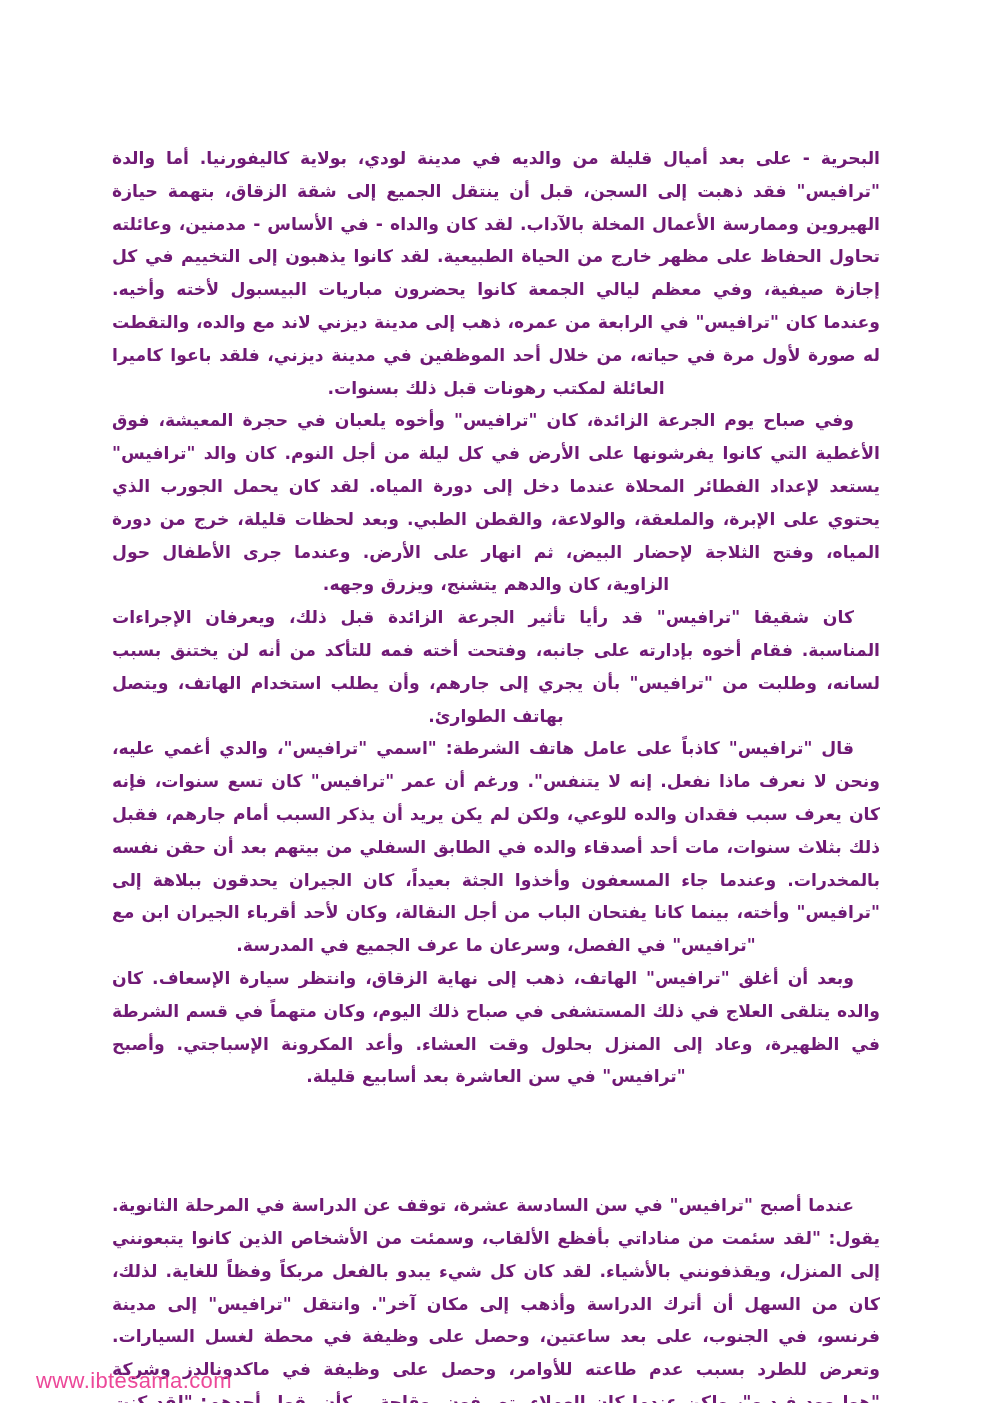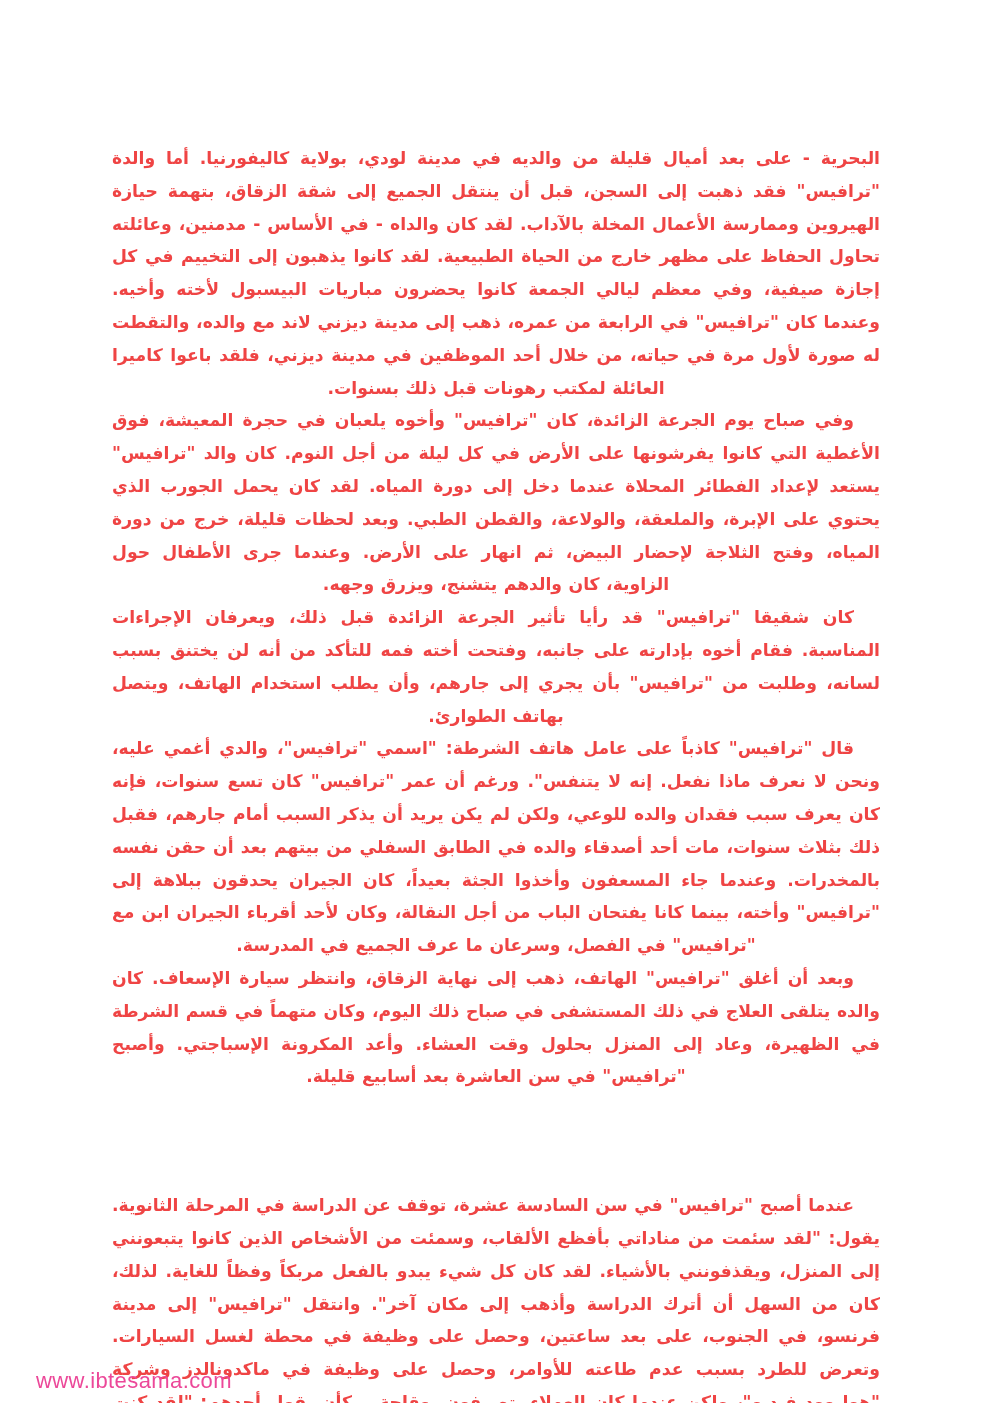--- a/index.html
+++ b/index.html
@@ -31,21 +31,21 @@
   }
 
   .para {
     margin: 0 0 0 0;
     padding: 0;
     direction: rtl;
     text-align: justify;
     text-align-last: center;
     font-size: 17.2px;
     line-height: 32.8px;
-    color: #ef4444;
+    color: #701a75;
     font-weight: 600;
     letter-spacing: 0px;
     word-spacing: 0.5px;
     -webkit-font-smoothing: none;
   }
 
   .para.indent {
     text-indent: 26px;
   }
 

